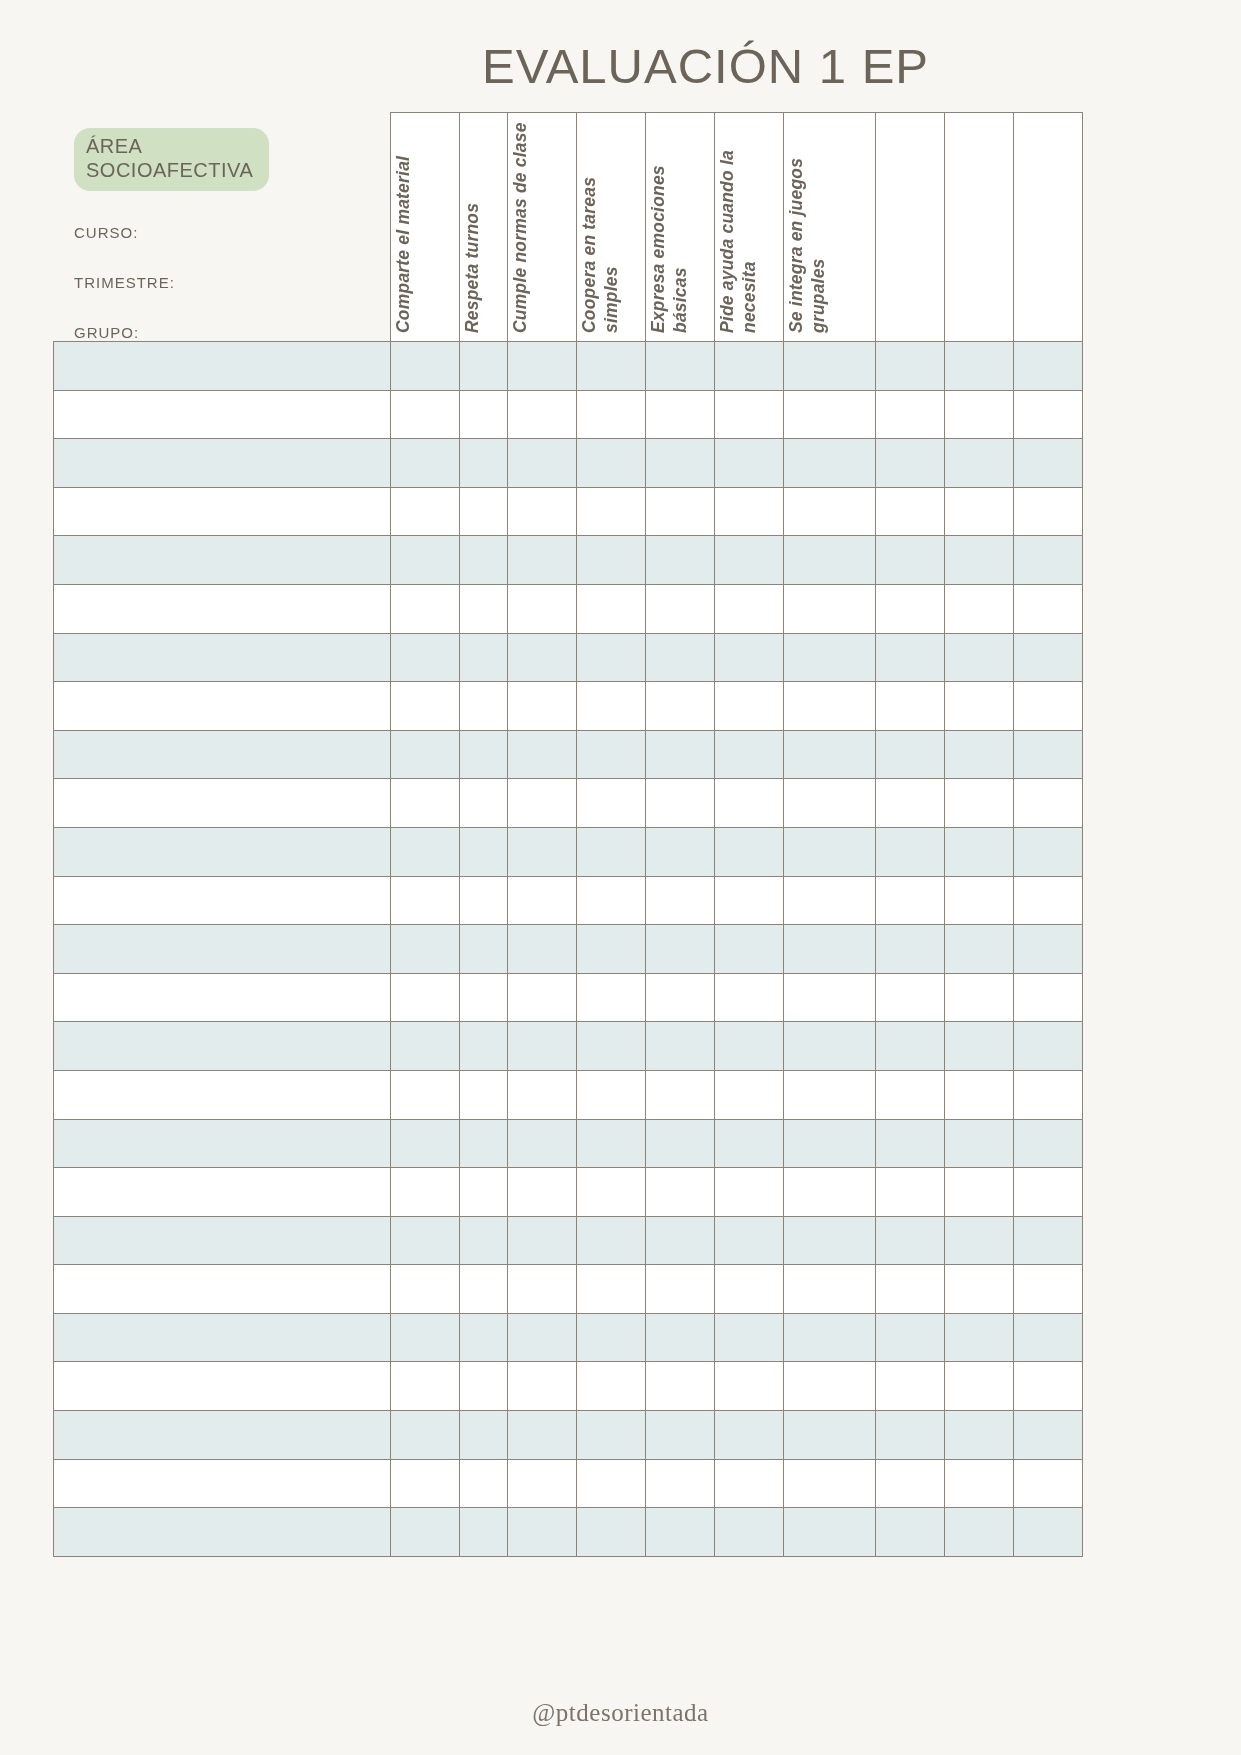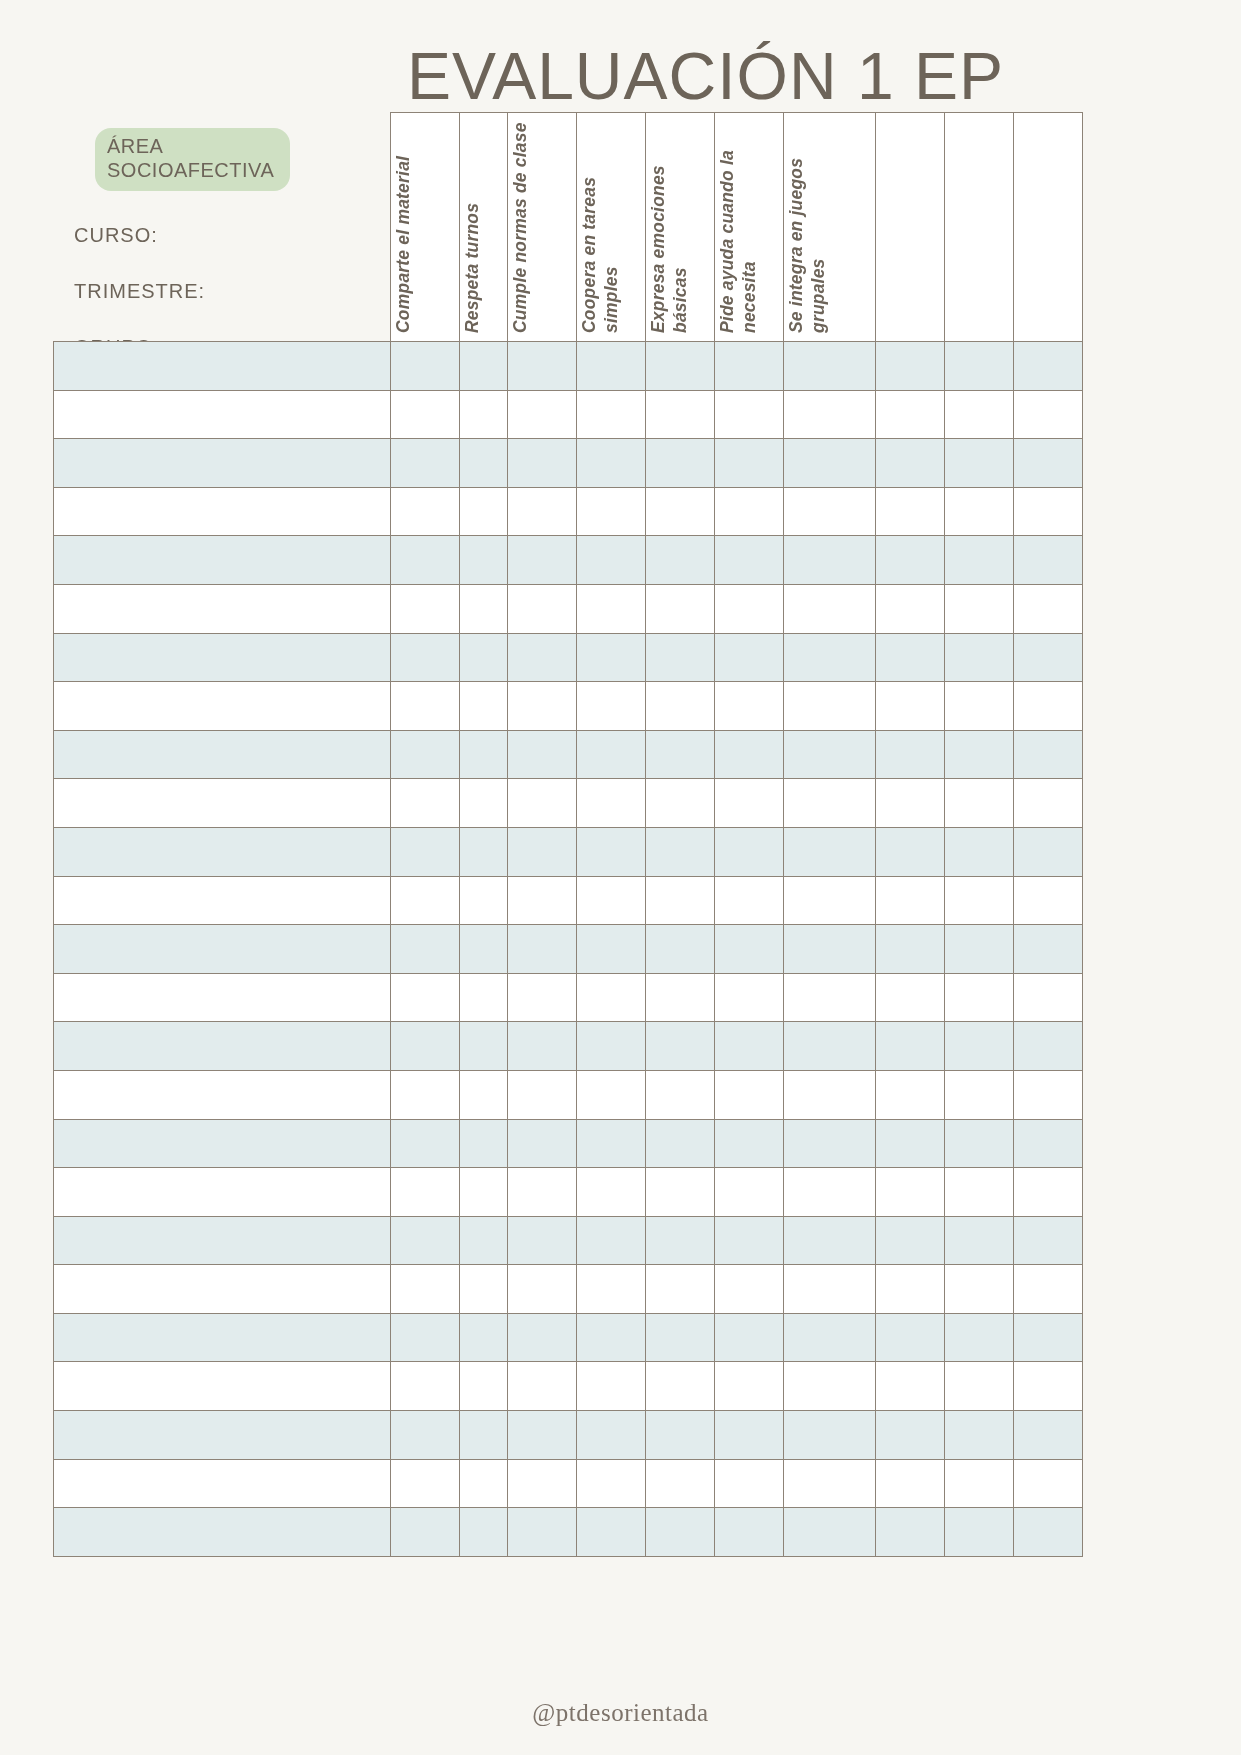--- a/index.html
+++ b/index.html
@@ -22,21 +22,21 @@
     box-sizing: border-box;
   }
 
   
   .title {
     position: absolute;
     left: 0;
     right: 0;
     top: 38px;
     text-align: center;
-    font-size: 66px;
+    font-size: 49px;
     letter-spacing: 1px;
     color: #6d6459;
     font-weight: 400;
     font-family: "Liberation Sans", sans-serif;
     padding-left: 170px;
   }
 
   
   .info-block {
     position: absolute;
@@ -47,26 +47,25 @@
   .area-tag {
     display: inline-block;
     background: #cfe0c3;
     border-radius: 16px 16px 16px 16px;
     padding: 6px 16px 8px 12px;
     font-size: 20px;
     line-height: 1.22;
     color: #6d6459;
     letter-spacing: 0.5px;
     max-width: 230px;
-    margin-left: 21px;
   }
   .area-tag .l1 { display:block; }
   .area-tag .l2 { display:block; }
   .field {
-    font-size: 20px;
+    font-size: 15px;
     letter-spacing: 1px;
     color: #6d6459;
     margin-top: 33px;
   }
   .field:first-of-type { margin-top: 40px; }
 
   
   .grid {
     position: absolute;
     left: 53px;

